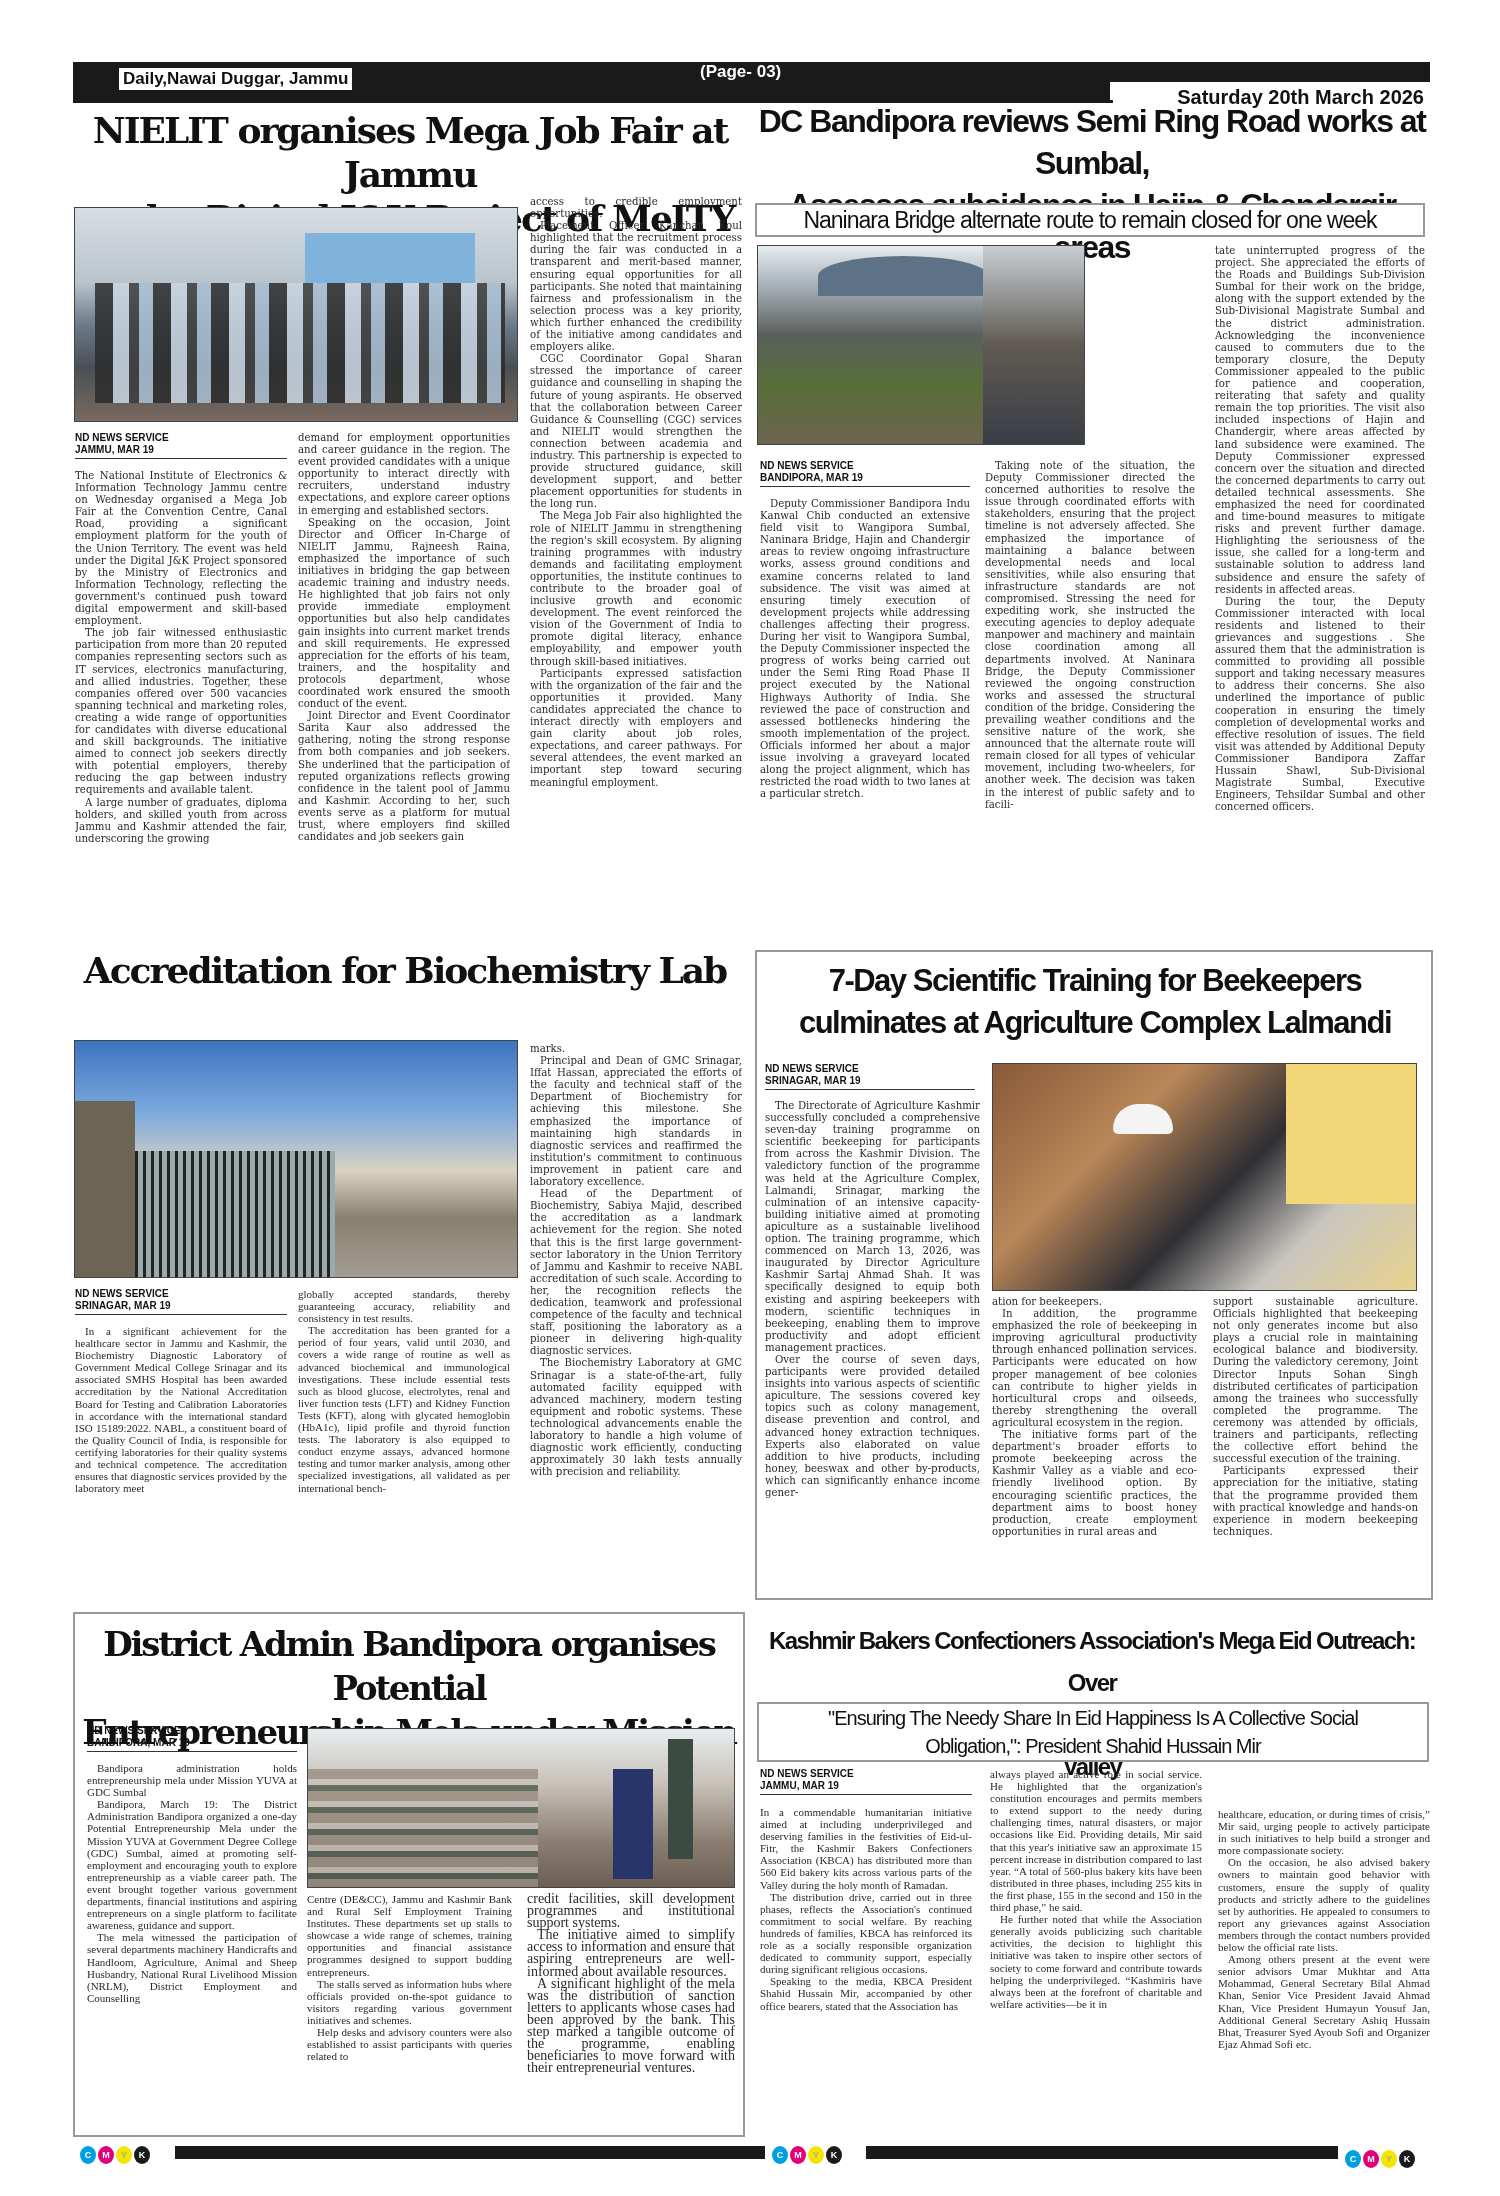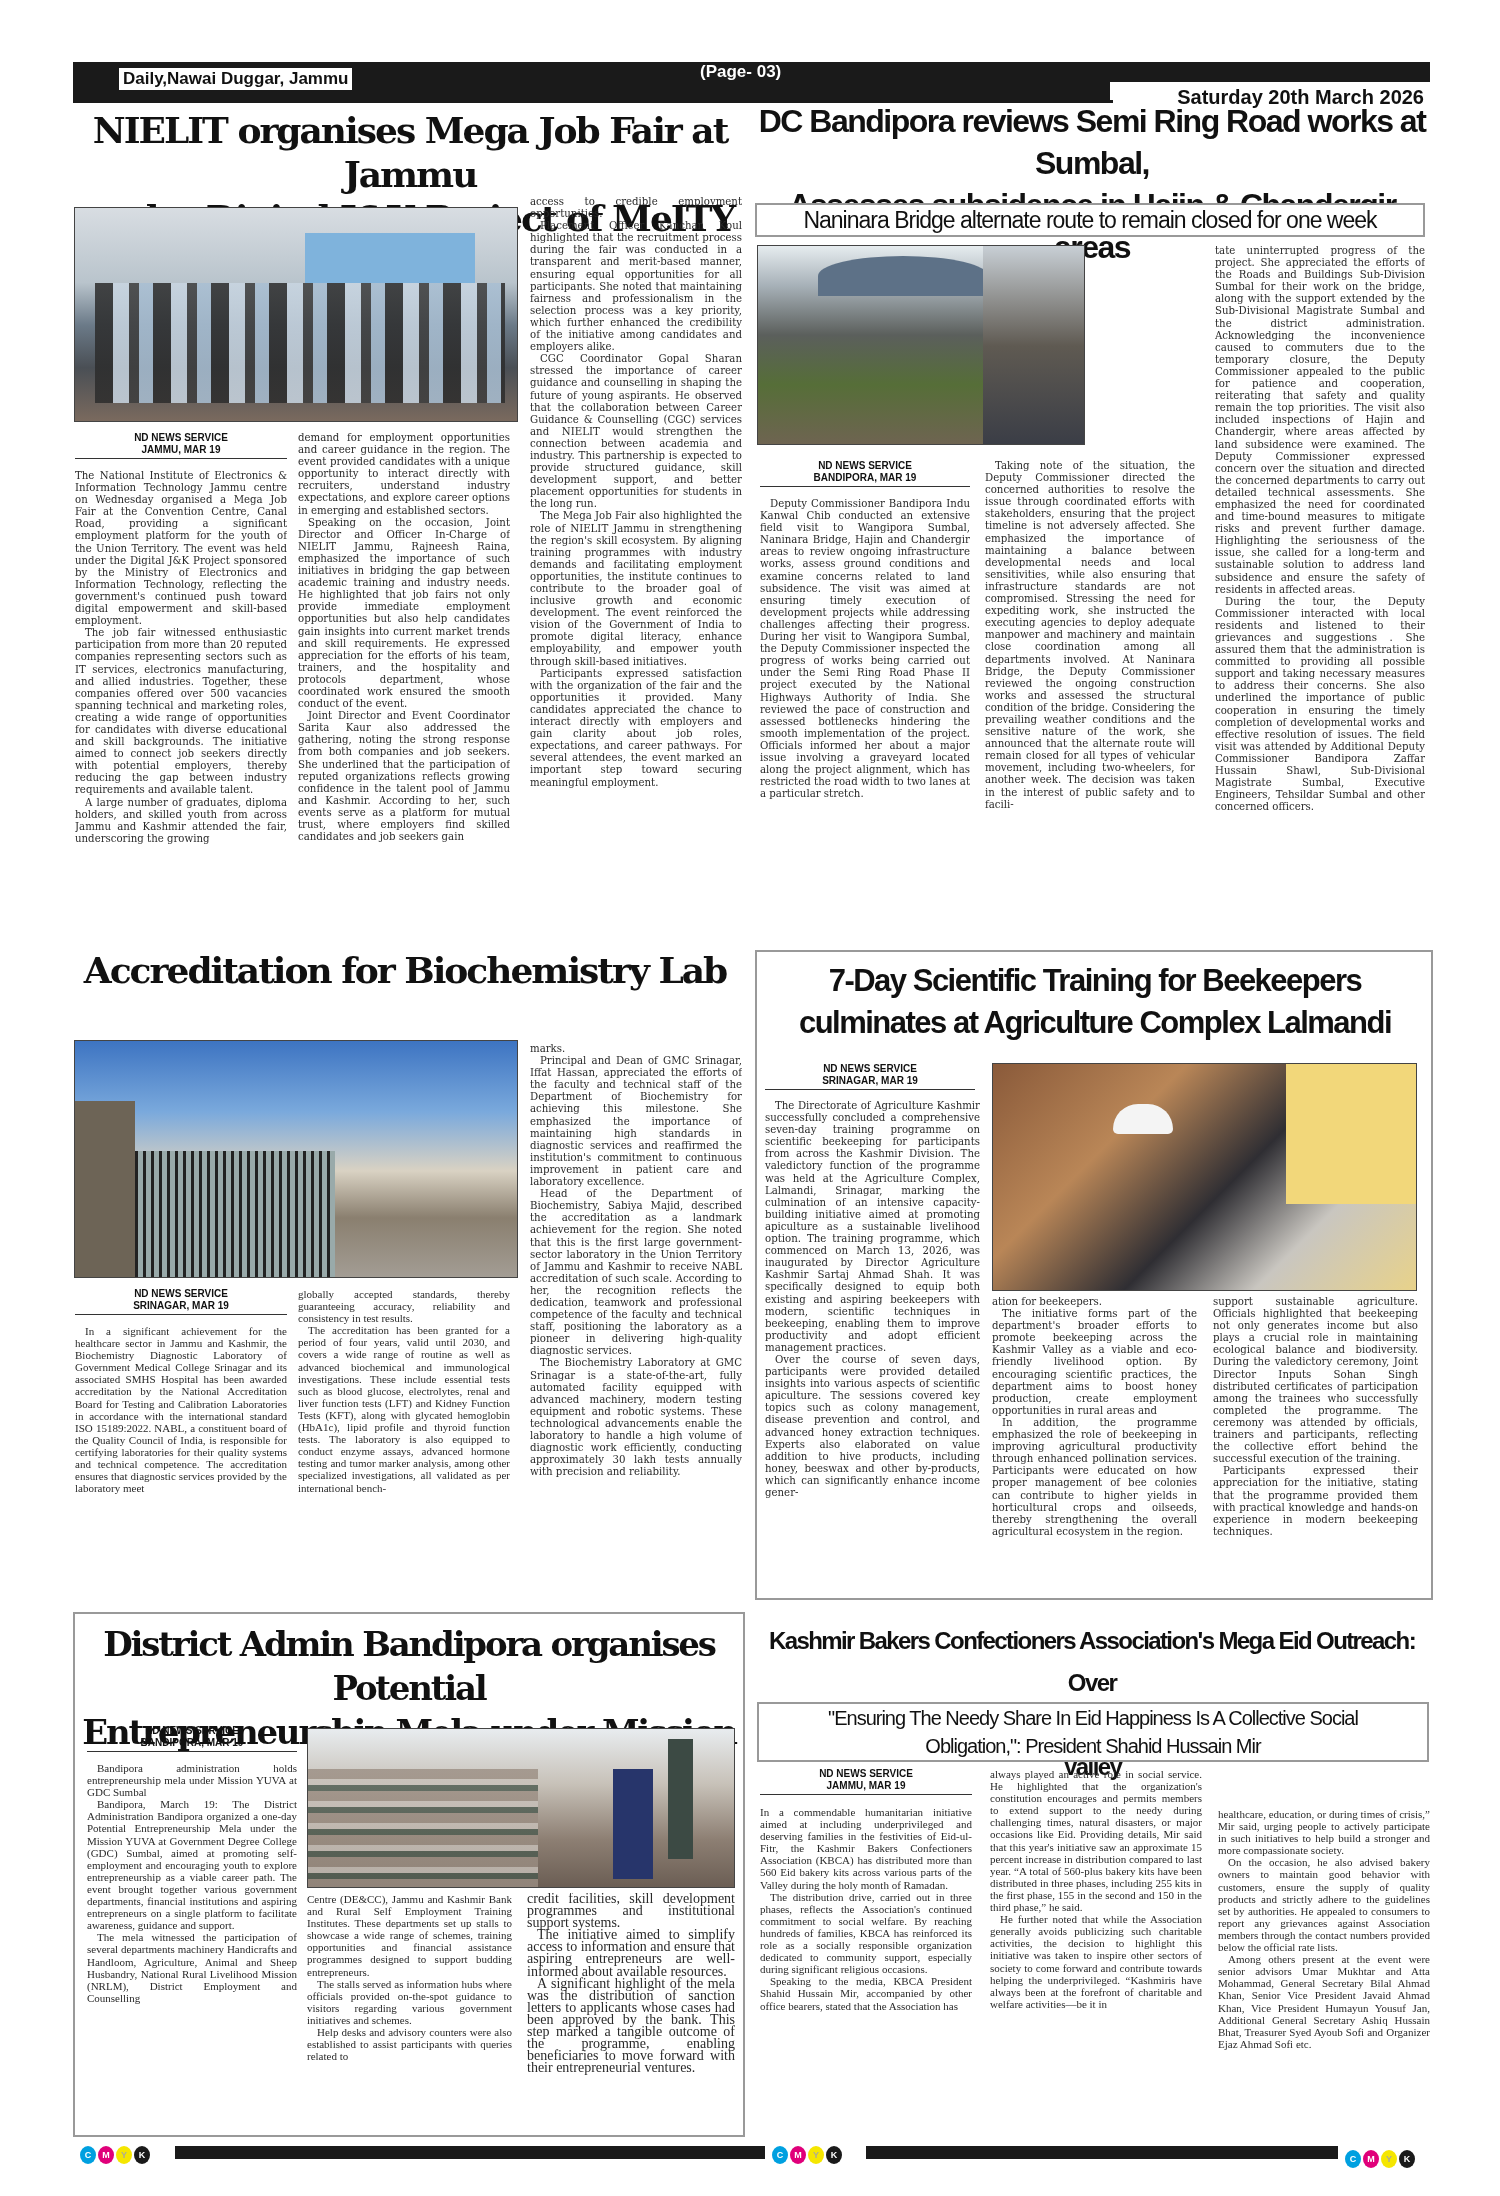--- a/index.html
+++ b/index.html
@@ -10,21 +10,21 @@
   .mh-left { position: absolute; left: 119px; top: 68px; background: #fff; padding: 1px 4px; font: bold 17px "Liberation Sans", sans-serif; color: #111; }
   .mh-center { position: absolute; left: 700px; top: 62px; font: bold 17px "Liberation Sans", sans-serif; color: #fff; }
   .mh-right { position: absolute; left: 1110px; top: 82px; width: 320px; height: 30px; background: #fff; font: bold 20px "Liberation Sans", sans-serif; color: #111; text-align: right; padding-right: 6px; line-height: 30px; }
   .mh-underline { position: absolute; left: 73px; top: 100px; width: 1040px; height: 3px; background: #1a1a1a; }
 
   .headline { position: absolute; text-align: center; font-family: "Liberation Sans", sans-serif; font-weight: bold; color: #111; letter-spacing: -1.5px; transform-origin: center; }
   .boxed { border: 2px solid #999; background: #fff; }
   .subhead { position: absolute; text-align: center; font-family: "Liberation Sans", sans-serif; color: #111; letter-spacing: -1px; }
 
   .photo { position: absolute; border: 1px solid #444; overflow: hidden; }
-  .dateline { position: absolute; font: bold 10px "Liberation Sans", sans-serif; color: #111; border-bottom: 1.5px solid #333; padding-bottom: 2px; line-height: 12px; text-align: center; }
+  .dateline { position: absolute; font: bold 10px "Liberation Sans", sans-serif; color: #111; border-bottom: 1.5px solid #333; padding-bottom: 2px; line-height: 12px; }
   .col { position: absolute; font-size: 10.2px; line-height: 12.1px; text-align: justify; color: #2a2a2a; hyphens: auto; overflow: hidden; }
   .col p { text-indent: 10px; }
   .col p.noindent { text-indent: 0; }
 
   .cmyk { position: absolute; top: 2146px; display: flex; gap: 2px; }
   .dot { width: 16px; height: 18px; border-radius: 50%; font: bold 9px "Liberation Sans", sans-serif; color: #fff; display: flex; align-items: center; justify-content: center; }
   .footbar { position: absolute; top: 2146px; height: 13px; background: #1a1a1a; }
 
   .box-frame { position: absolute; border: 2px solid #999; }
 </style>
@@ -136,22 +136,22 @@
   <div class="photo" style="left:992px; top:1063px; width:425px; height:228px; background: linear-gradient(135deg,#8a5a3a 0%,#b98657 30%,#2f2e33 55%,#c9c6c0 75%,#e8d28a 100%);">
     <div style="position:absolute; right:0; top:0; width:130px; height:140px; background:#f2d77a;"></div>
     <div style="position:absolute; left:120px; top:40px; width:60px; height:30px; background:#f4f4f4; border-radius:30px 30px 6px 6px;"></div>
   </div>
   <div class="col" style="left:765px; top:1100px; width:215px; height:495px;">
     <p>The Directorate of Agriculture Kashmir successfully concluded a comprehensive seven-day training programme on scientific beekeeping for participants from across the Kashmir Division. The valedictory function of the programme was held at the Agriculture Complex, Lalmandi, Srinagar, marking the culmination of an intensive capacity-building initiative aimed at promoting apiculture as a sustainable livelihood option. The training programme, which commenced on March 13, 2026, was inaugurated by Director Agriculture Kashmir Sartaj Ahmad Shah. It was specifically designed to equip both existing and aspiring beekeepers with modern, scientific techniques in beekeeping, enabling them to improve productivity and adopt efficient management practices.</p>
     <p>Over the course of seven days, participants were provided detailed insights into various aspects of scientific apiculture. The sessions covered key topics such as colony management, disease prevention and control, and advanced honey extraction techniques. Experts also elaborated on value addition to hive products, including honey, beeswax and other by-products, which can significantly enhance income gener-</p>
   </div>
   <div class="col" style="left:992px; top:1296px; width:205px; height:299px;">
     <p class="noindent">ation for beekeepers.</p>
+    <p>In addition, the programme emphasized the role of beekeeping in improving agricultural productivity through enhanced pollination services. Participants were educated on how proper management of bee colonies can contribute to higher yields in horticultural crops and oilseeds, thereby strengthening the overall agricultural ecosystem in the region.</p>
     <p>The initiative forms part of the department's broader efforts to promote beekeeping across the Kashmir Valley as a viable and eco-friendly livelihood option. By encouraging scientific practices, the department aims to boost honey production, create employment opportunities in rural areas and</p>
-    <p>In addition, the programme emphasized the role of beekeeping in improving agricultural productivity through enhanced pollination services. Participants were educated on how proper management of bee colonies can contribute to higher yields in horticultural crops and oilseeds, thereby strengthening the overall agricultural ecosystem in the region.</p>
   </div>
   <div class="col" style="left:1213px; top:1296px; width:205px; height:299px;">
     <p class="noindent">support sustainable agriculture. Officials highlighted that beekeeping not only generates income but also plays a crucial role in maintaining ecological balance and biodiversity. During the valedictory ceremony, Joint Director Inputs Sohan Singh distributed certificates of participation among the trainees who successfully completed the programme. The ceremony was attended by officials, trainers and participants, reflecting the collective effort behind the successful execution of the training.</p>
     <p>Participants expressed their appreciation for the initiative, stating that the programme provided them with practical knowledge and hands-on experience in modern beekeeping techniques.</p>
   </div>
 </div>
 
 <div class="box-frame" style="left:73px; top:1612px; width:672px; height:525px;"></div>
 <div>
   <div class="headline" style="left:78px; top:1622px; width:662px; font-size:34px; line-height:44px; font-family:'DejaVu Serif',serif; letter-spacing:-2.2px;">

